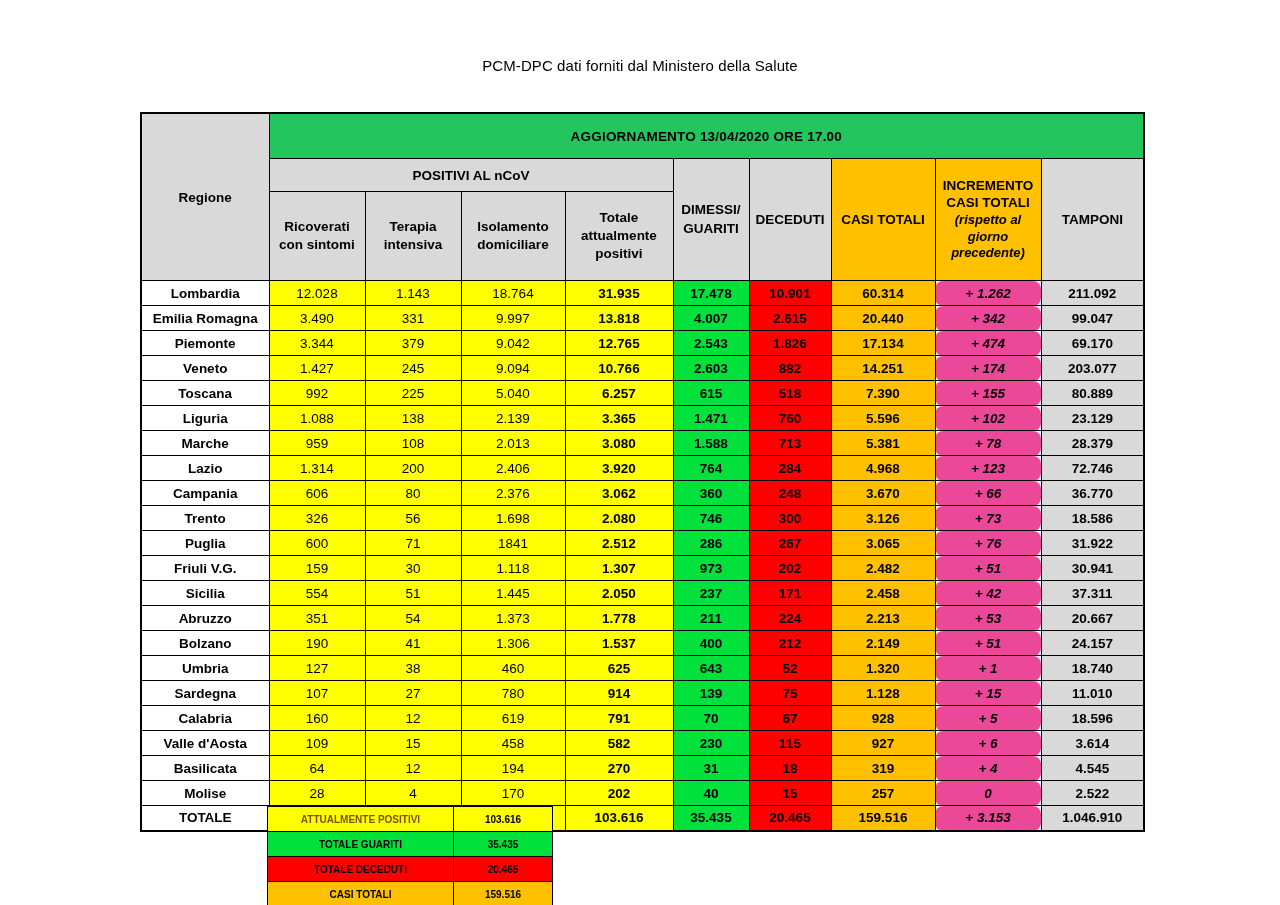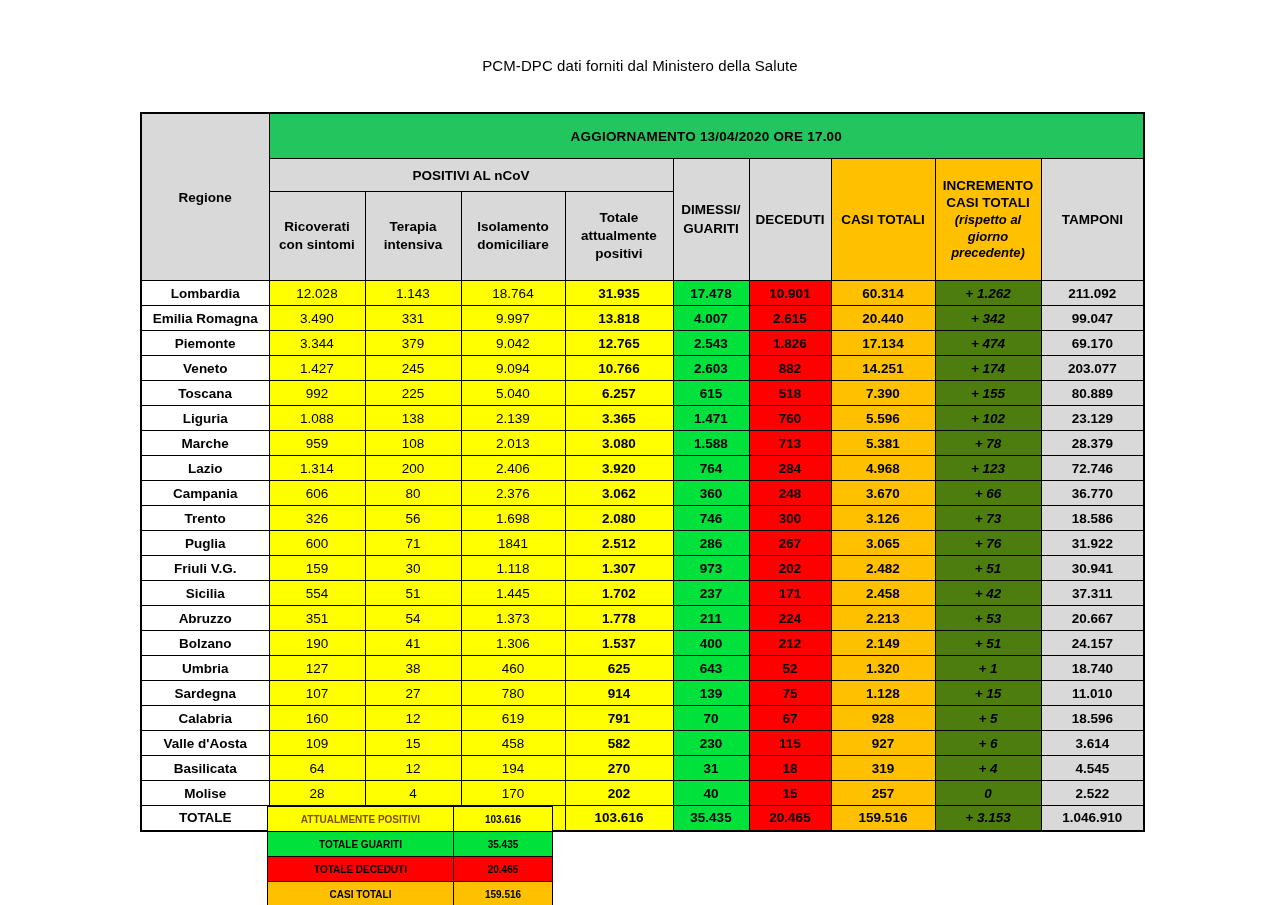--- a/index.html
+++ b/index.html
@@ -121,23 +121,24 @@
   }
   td.red {
     background: #ff0000;
     font-weight: bold;
   }
   td.orange {
     background: #ffc000;
     font-weight: bold;
   }
   td.orange-it {
-    background: #4d7c0f;
+    background: #ec4899;
     font-style: italic;
     font-weight: bold;
+    border-radius: 8px;
   }
   td.grey {
     background: #d9d9d9;
     font-weight: bold;
   }
   tr.total-row td { font-weight: bold; }
   tr.total-row td.region { background: #ffffff; }
   tr.total-row td.yellow { background: #ffff00; }
 
   
@@ -368,21 +369,21 @@
           <td class="red">202</td>
           <td class="orange">2.482</td>
           <td class="orange-it">+ 51</td>
           <td class="grey">30.941</td>
         </tr>
         <tr>
           <td class="region">Sicilia</td>
           <td class="yellow">554</td>
           <td class="yellow">51</td>
           <td class="yellow">1.445</td>
-          <td class="yellow tot">1.702</td>
+          <td class="yellow tot">2.050</td>
           <td class="green">237</td>
           <td class="red">171</td>
           <td class="orange">2.458</td>
           <td class="orange-it">+ 42</td>
           <td class="grey">37.311</td>
         </tr>
         <tr>
           <td class="region">Abruzzo</td>
           <td class="yellow">351</td>
           <td class="yellow">54</td>

